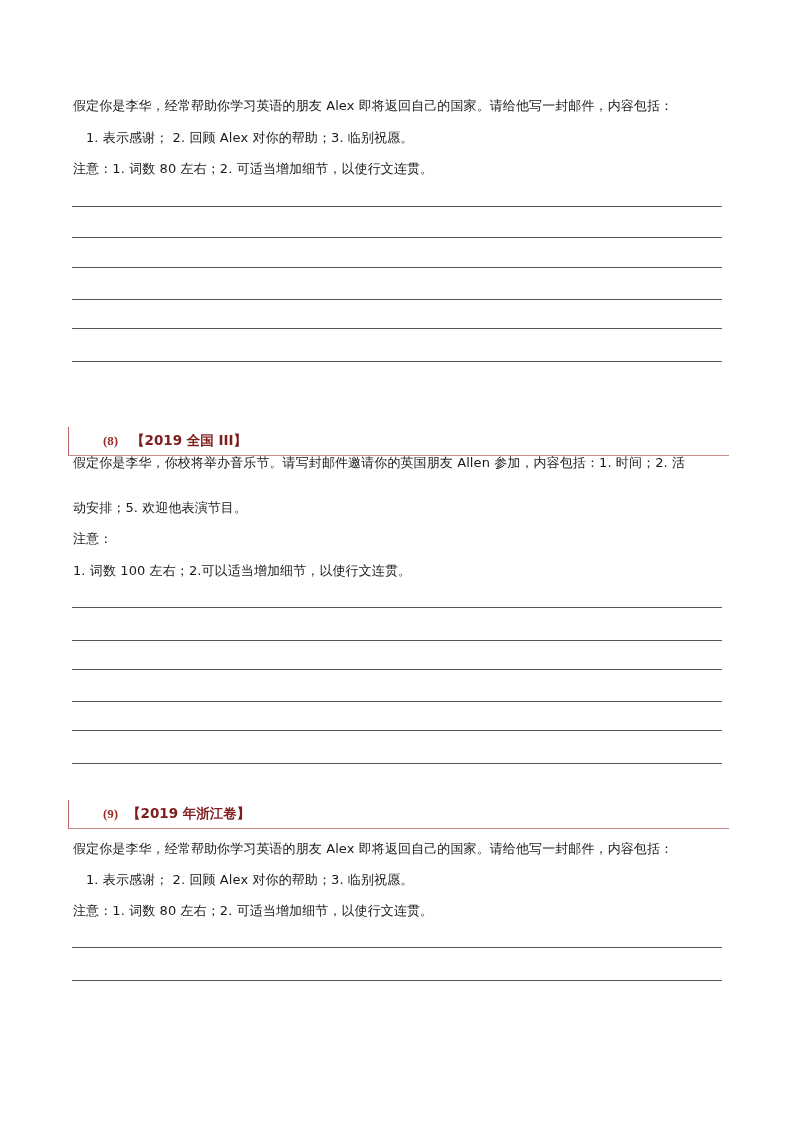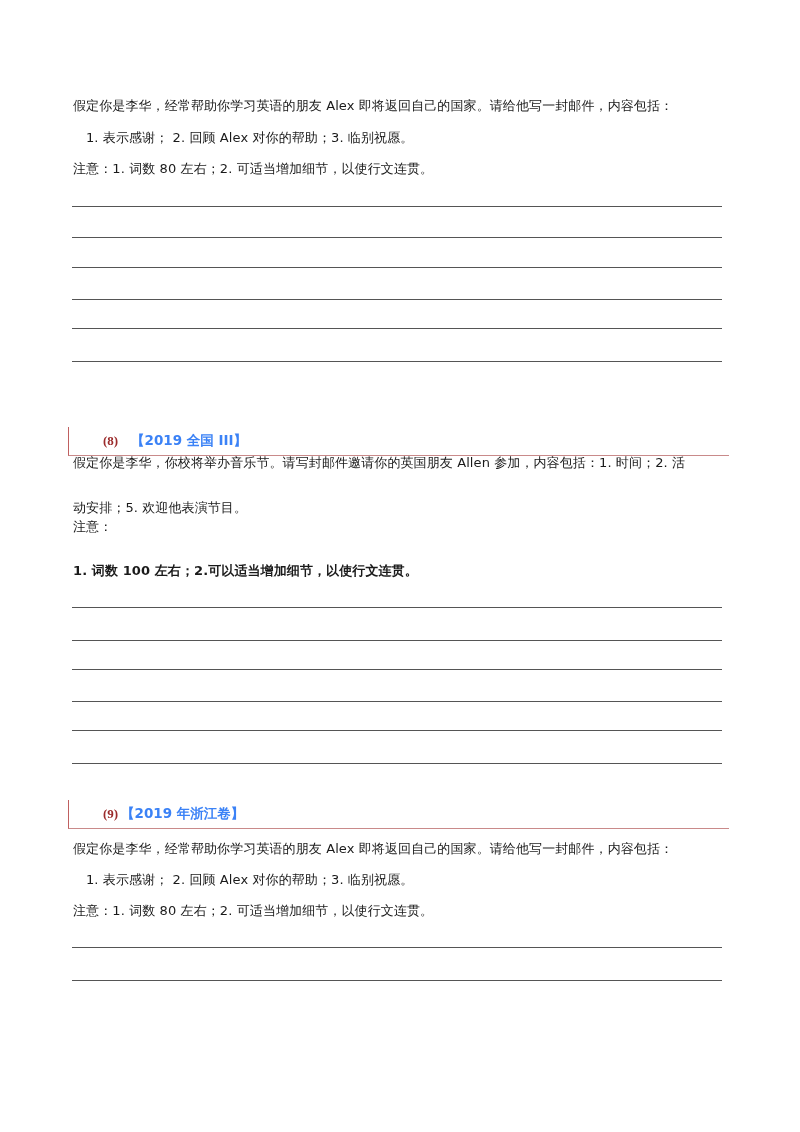--- a/index.html
+++ b/index.html
@@ -4,21 +4,21 @@
 <style>
   html, body { margin: 0; padding: 0; background: #ffffff; }
   body { width: 800px; height: 1132px; position: relative; overflow: hidden;
          font-family: "DejaVu Sans", "Liberation Sans", sans-serif; color: #1a1a1a; }
   .para { position: absolute; left: 73px; font-size: 13px; line-height: 18px; white-space: nowrap; letter-spacing: 0.1px; }
   .rule { position: absolute; left: 72px; width: 650px; height: 0; border-top: 1.2px solid #555555; }
   .heading { position: absolute; left: 68px; width: 660px; height: 28px;
              border-left: 1px solid #c06060; border-bottom: 1px solid #c98a8a; }
   .heading .num { position: absolute; top: 6px; font-family: "Liberation Serif", "DejaVu Serif", serif;
                   font-weight: bold; font-size: 13px; color: #9b2b2b; }
-  .heading .tag { position: absolute; top: 5px; font-weight: bold; font-size: 13.5px; color: #3b82f6;
+  .heading .tag { position: absolute; top: 5px; font-weight: bold; font-size: 13.5px; color: #7f1d1d;
                   font-family: "DejaVu Sans", "Liberation Sans", sans-serif; }
 </style>
 </head>
 <body>
 
 <div>
   <div class="para" style="top:97px;">假定你是李华，经常帮助你学习英语的朋友 Alex 即将返回自己的国家。请给他写一封邮件，内容包括：</div>
   <div class="para" style="top:129px; left:86px;">1. 表示感谢；  2. 回顾 Alex 对你的帮助；3. 临别祝愿。</div>
   <div class="para" style="top:160px;">注意：1. 词数 80 左右；2. 可适当增加细节，以使行文连贯。</div>
   <div class="rule" style="top:206px;"></div>
@@ -29,33 +29,33 @@
   <div class="rule" style="top:361px;"></div>
 </div>
 
 <div>
   <div class="heading" style="top:427px;">
     <span class="num" style="left:34px;">(8)</span>
     <span class="tag" style="left:62px;">【2019 全国 III】</span>
   </div>
   <div class="para" style="top:454px;">假定你是李华，你校将举办音乐节。请写封邮件邀请你的英国朋友 Allen 参加，内容包括：1. 时间；2. 活</div>
   <div class="para" style="top:499px;">动安排；5. 欢迎他表演节目。</div>
-  <div class="para" style="top:518px;font-family:Liberation Serif, serif;">注意：</div>
-  <div class="para" style="top:562px;font-weight:bold;">1. 词数 100 左右；2.可以适当增加细节，以使行文连贯。</div>
+  <div class="para" style="top:530px;font-family:Liberation Serif, serif;">注意：</div>
+  <div class="para" style="top:562px;">1. 词数 100 左右；2.可以适当增加细节，以使行文连贯。</div>
   <div class="rule" style="top:607px;"></div>
   <div class="rule" style="top:640px;"></div>
   <div class="rule" style="top:669px;"></div>
   <div class="rule" style="top:701px;"></div>
   <div class="rule" style="top:730px;"></div>
   <div class="rule" style="top:763px;"></div>
 </div>
 
 <div>
   <div class="heading" style="top:800px;">
     <span class="num" style="left:34px;">(9)</span>
-    <span class="tag" style="left:52px;">【2019 年浙江卷】</span>
+    <span class="tag" style="left:58px;">【2019 年浙江卷】</span>
   </div>
   <div class="para" style="top:840px;">假定你是李华，经常帮助你学习英语的朋友 Alex 即将返回自己的国家。请给他写一封邮件，内容包括：</div>
   <div class="para" style="top:871px; left:86px;">1. 表示感谢；  2. 回顾 Alex 对你的帮助；3. 临别祝愿。</div>
   <div class="para" style="top:902px;">注意：1. 词数 80 左右；2. 可适当增加细节，以使行文连贯。</div>
   <div class="rule" style="top:947px;"></div>
   <div class="rule" style="top:980px;"></div>
 </div>
 
 </body></html>

